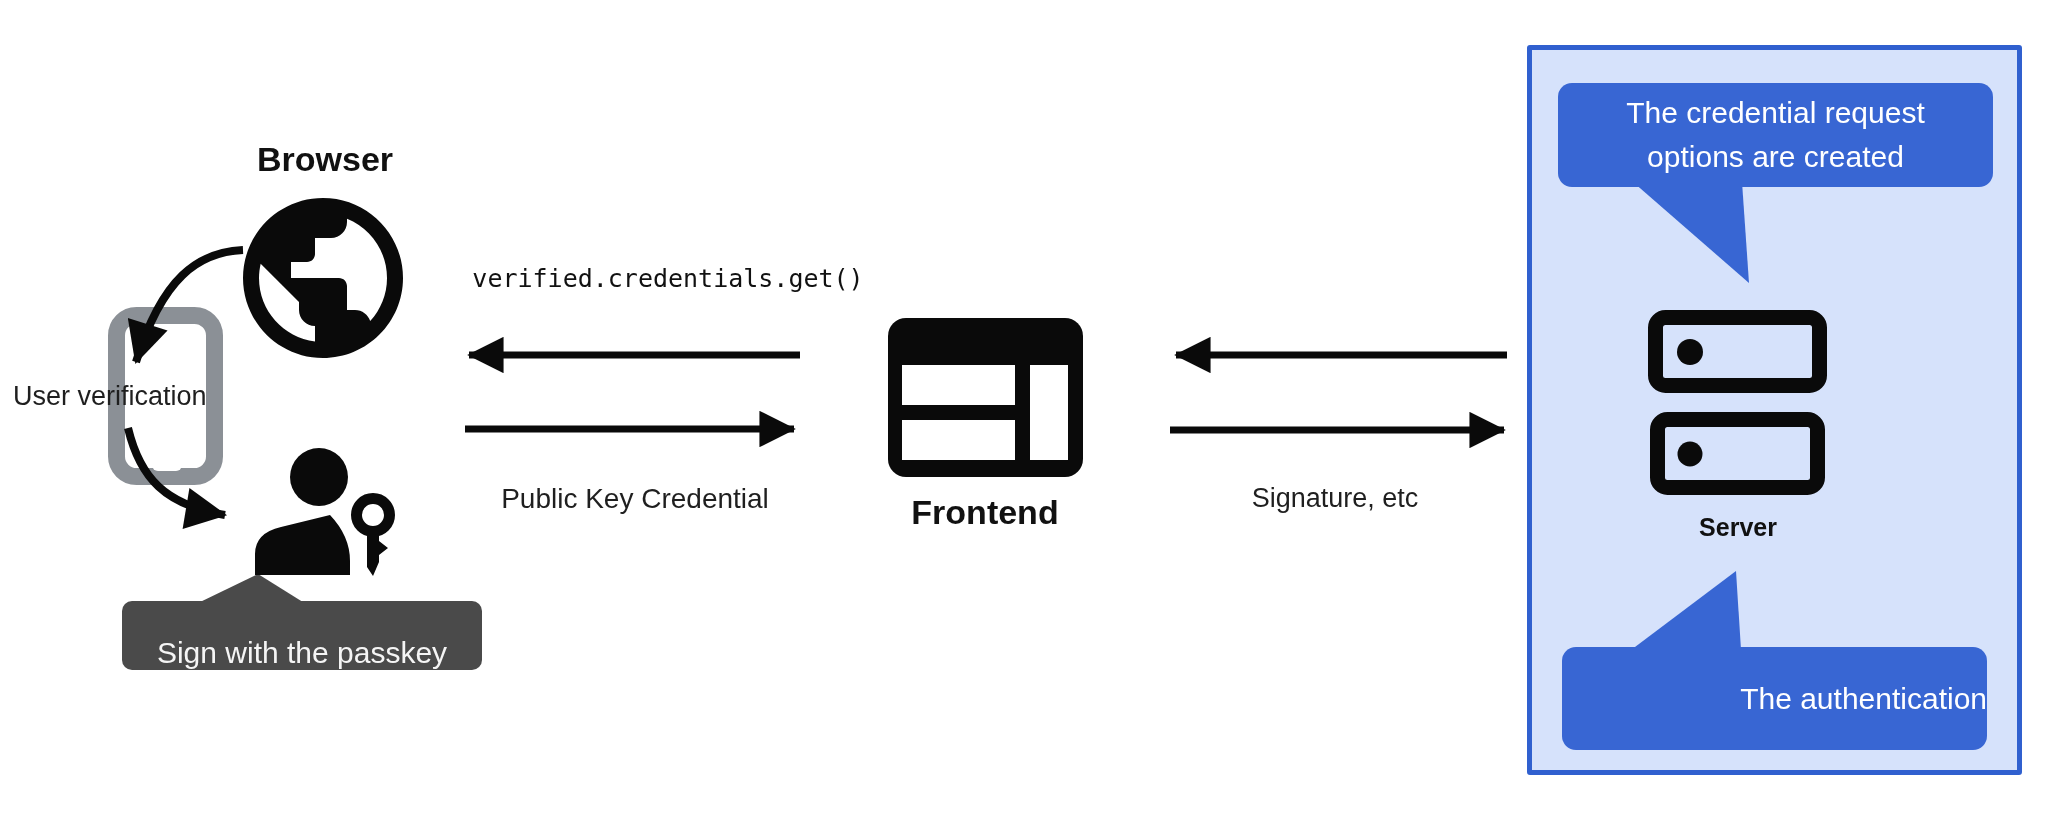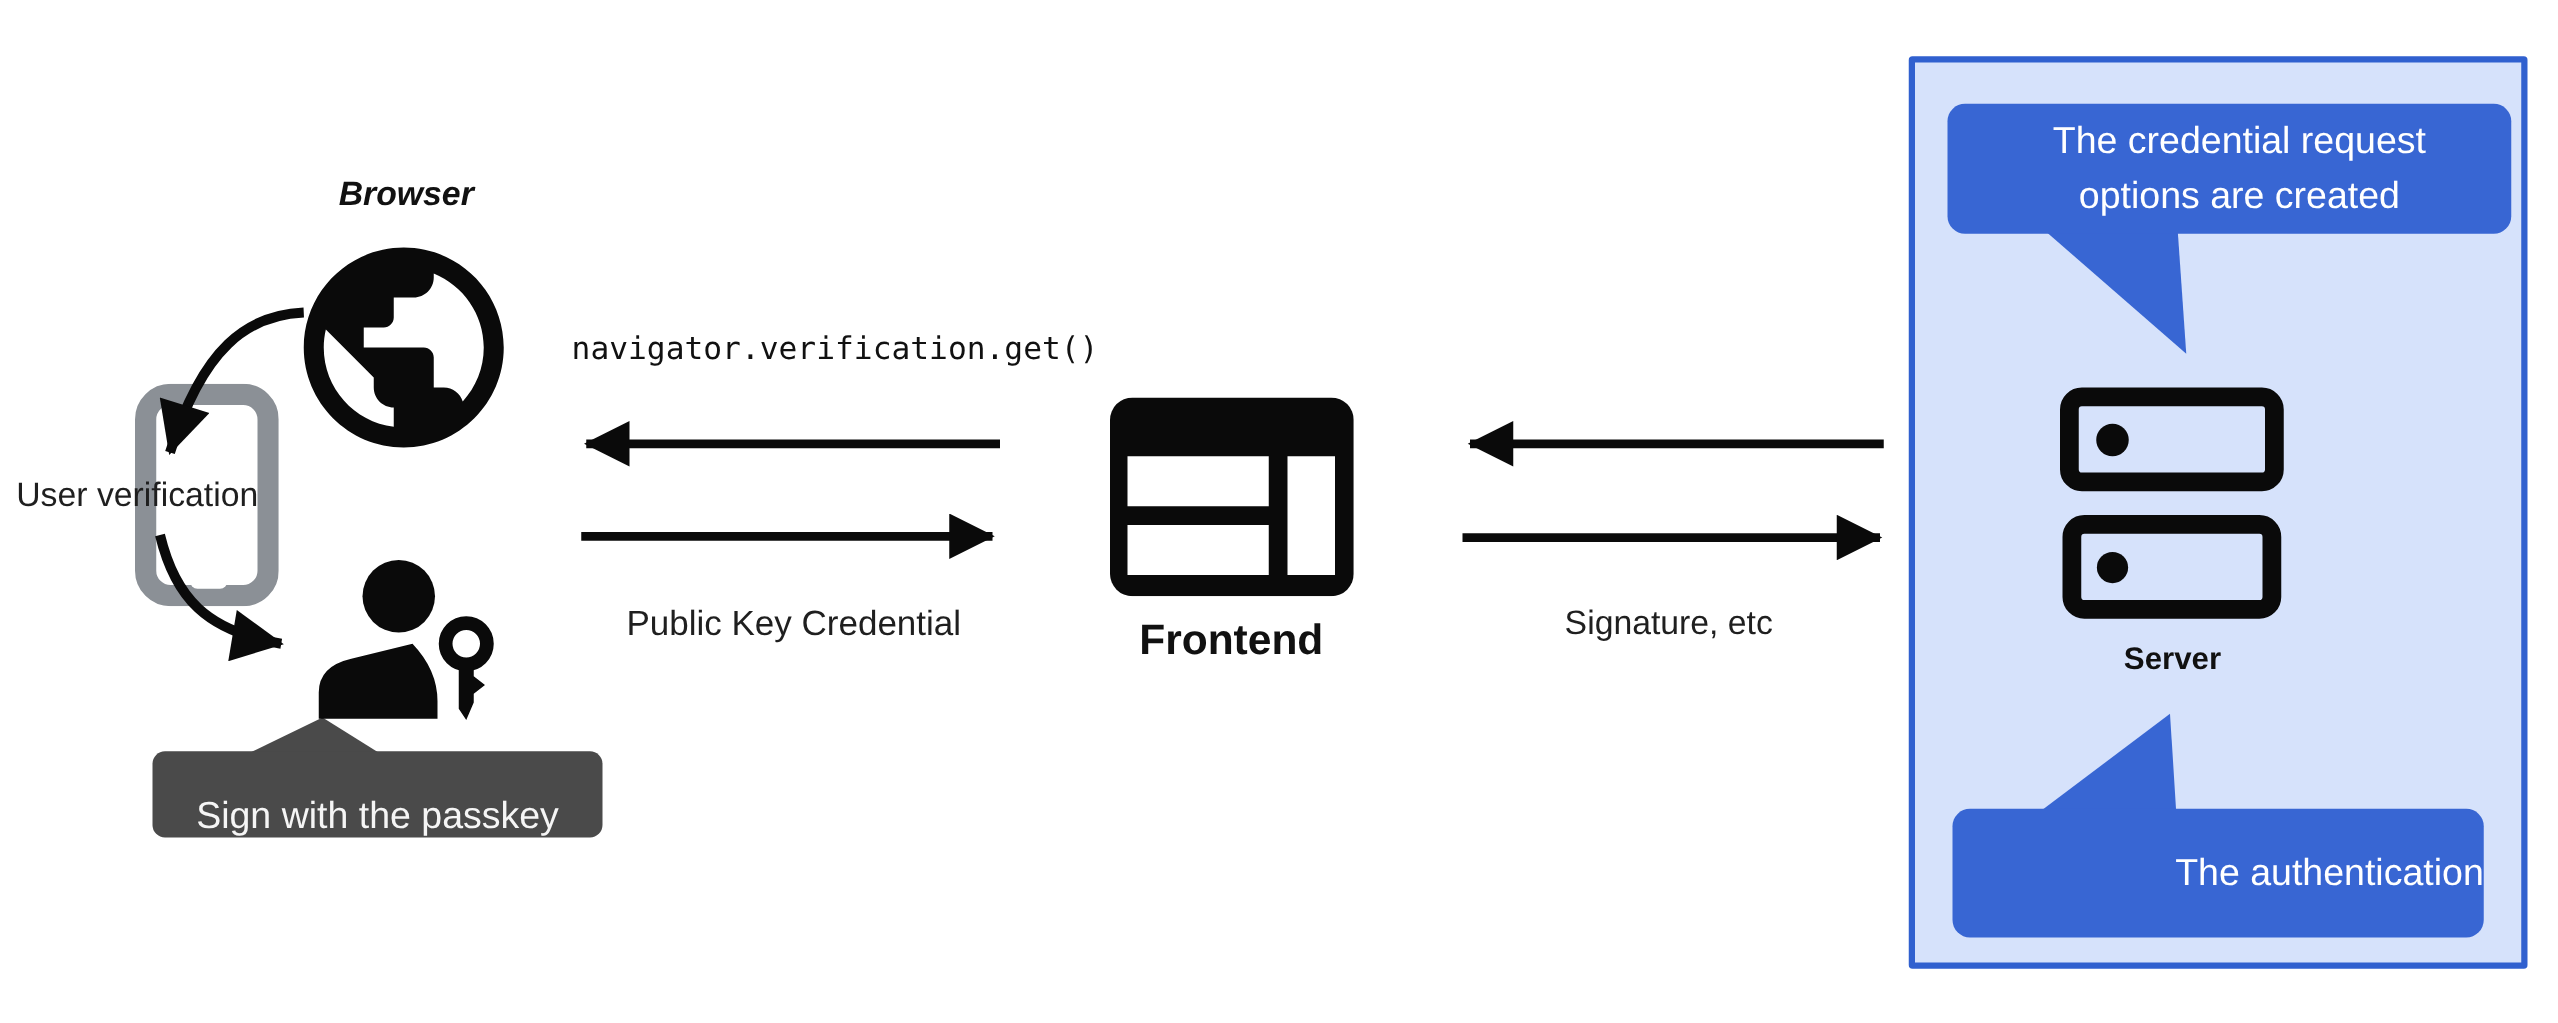--- a/index.html
+++ b/index.html
@@ -25,21 +25,21 @@
 
   .panel{
     left:1527px;top:45px;width:495px;height:730px;box-sizing:border-box;
     background:var(--panel-fill);border:5px solid var(--panel-border);border-radius:3px;
   }
   .bubble{
     background:var(--bubble-blue);color:#ffffff;border-radius:14px;
     display:flex;flex-direction:column;align-items:center;justify-content:center;
     font-size:30px;line-height:44px;text-align:center;
   }
-  .bubble-top{left:1558px;top:83px;width:435px;height:104px;padding-left:16px;}
+  .bubble-top{left:1558px;top:83px;width:435px;height:104px;}
   .bubble-bottom{left:1562px;top:647px;width:425px;height:103px;align-items:flex-end;}
   .tooltip{
     left:122px;top:601px;width:360px;height:69px;border-radius:10px;
     background:var(--tooltip-gray);color:#f5f5f5;font-size:30px;
     display:flex;align-items:flex-end;justify-content:center;
   }
   svg{display:block;}
   .layer{left:0;top:0;pointer-events:none;}
 </style>
 </head>
@@ -107,22 +107,22 @@
       </marker>
     </defs>
     <line x1="800" y1="355" x2="469" y2="355" stroke="var(--ink)" stroke-width="7" marker-end="url(#ah)"></line>
     <line x1="465" y1="429" x2="794" y2="429" stroke="var(--ink)" stroke-width="7" marker-end="url(#ah)"></line>
     <line x1="1507" y1="355" x2="1176" y2="355" stroke="var(--ink)" stroke-width="7" marker-end="url(#ah)"></line>
     <line x1="1170" y1="430" x2="1504" y2="430" stroke="var(--ink)" stroke-width="7" marker-end="url(#ah)"></line>
     <path d="M 243 250 C 198 252, 162 278, 136 362" fill="none" stroke="var(--ink)" stroke-width="8" marker-end="url(#ah)"></path>
     <path d="M 128 428 C 140 478, 165 505, 225 515" fill="none" stroke="var(--ink)" stroke-width="8" marker-end="url(#ah)"></path>
   </svg>
 
-  <div class="abs label bold center-x" style="left:325px;top:140px;font-size:27px;font-style:italic;">Browser</div>
+  <div class="abs label bold center-x" style="left:325px;top:140px;font-size:34px;">Browser</div>
   <div class="abs label" style="left:13px;top:381px;font-size:27px;">User verification</div>
-  <div class="abs label mono center-x" style="left:668px;top:264px;font-size:25px;">navigator.verification.get()</div>
+  <div class="abs label mono center-x" style="left:668px;top:264px;font-size:25px;">verified.credentials.get()</div>
   <div class="abs label center-x" style="left:635px;top:483px;font-size:28px;">Public Key Credential</div>
   <div class="abs label bold center-x" style="left:985px;top:493px;font-size:34px;">Frontend</div>
 
   <div class="abs label center-x" style="left:1335px;top:483px;font-size:27px;">Signature, etc</div>
   <div class="abs label bold center-x" style="left:1738px;top:513px;font-size:25px;">Server</div>
 
 </div>
 
 </body></html>

